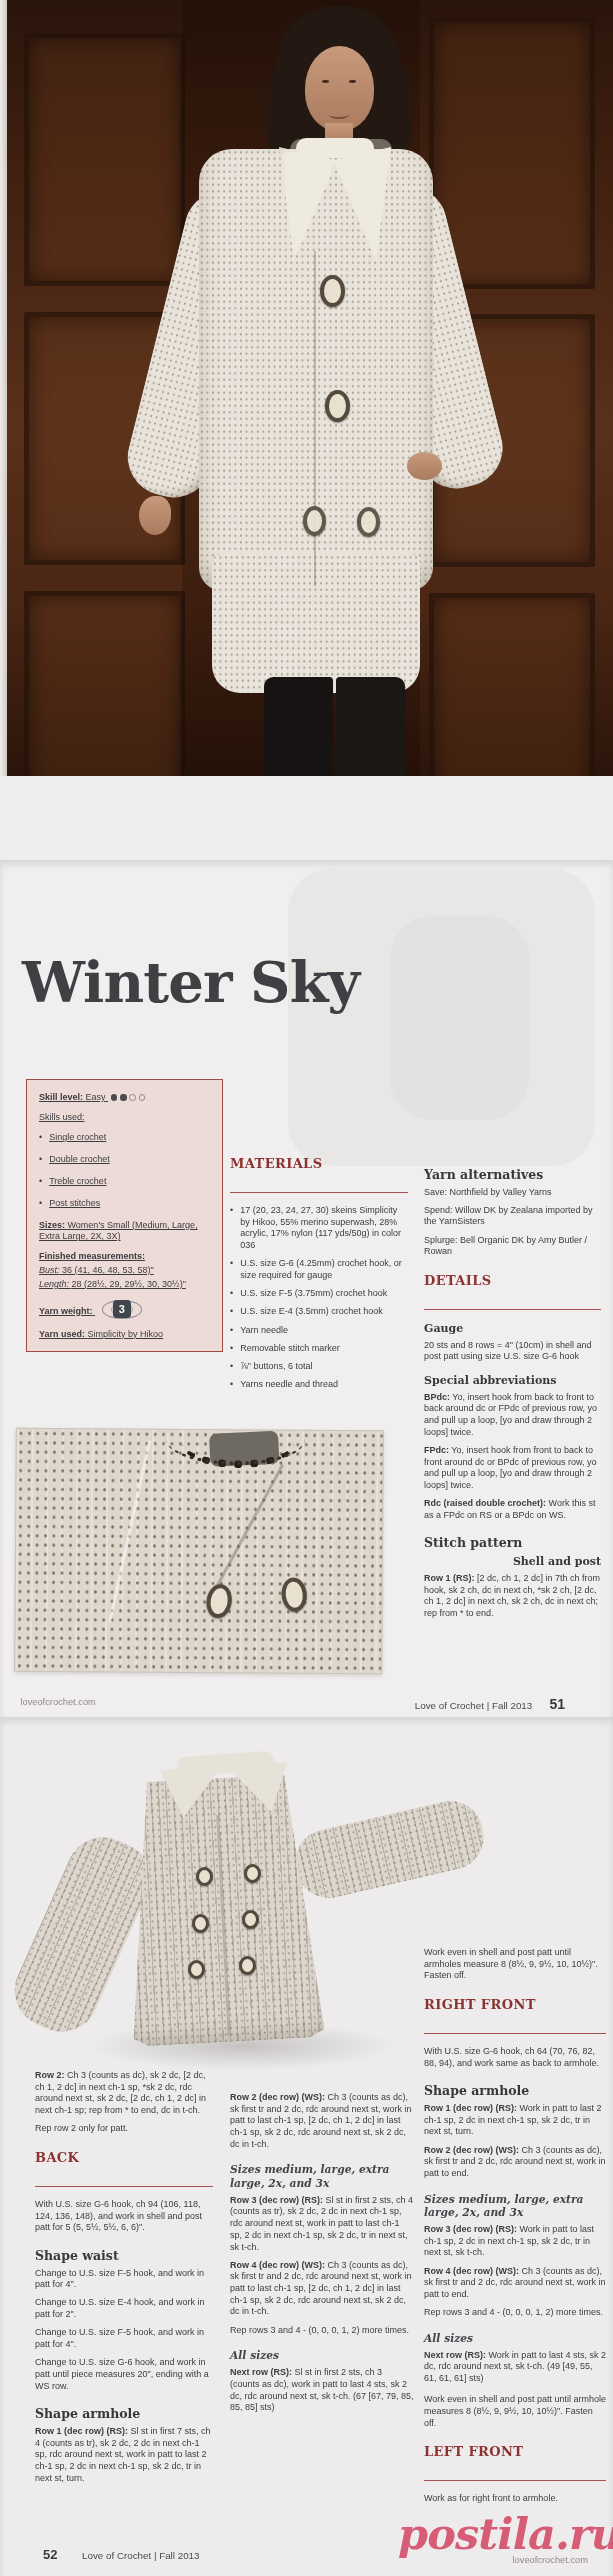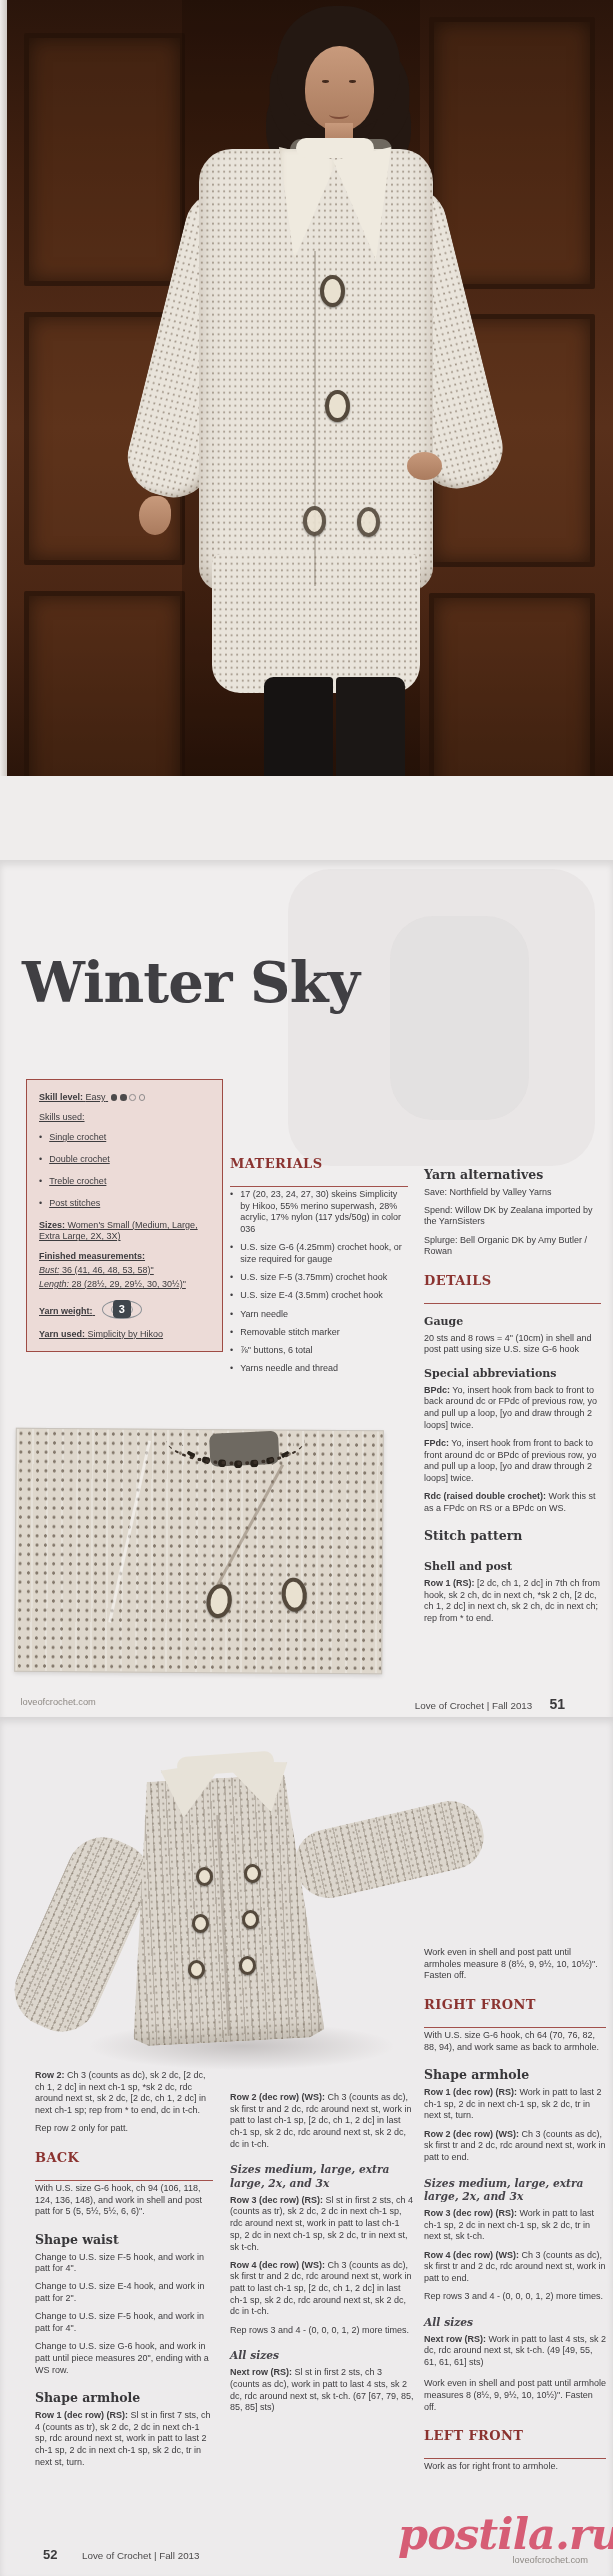--- a/index.html
+++ b/index.html
@@ -6,21 +6,21 @@
   #stage{position:relative;width:613px;height:2576px;margin:0 auto;background:#efedec;overflow:hidden;
          font-family:"Liberation Sans",sans-serif;}
   .page{position:absolute;left:0;width:613px;overflow:hidden;}
   .abs{position:absolute;}
 
   
   .p{font:9px/1.3 "Liberation Sans",sans-serif;color:#3d3c3f;margin:0 0 6.5px;}
   .lead{font-weight:bold;}
   .ilead{font-style:italic;}
   .mhead{font-family:"DejaVu Serif",serif;font-weight:bold;color:#8b3330;font-size:13px;letter-spacing:0.4px;
-         border-bottom:0.9px solid #a2514c;padding-bottom:15px;margin:15px 0 2px;}
+         border-bottom:0.9px solid #a2514c;padding-bottom:21px;margin:15px 0 12px;}
   .shead{font-family:"DejaVu Serif",serif;font-weight:bold;color:#38373a;font-size:12.5px;margin:14px 0 4.6px;}
   .shead2{font-family:"DejaVu Serif",serif;font-weight:bold;color:#38373a;font-size:11px;margin:11px 0 4.6px;}
   .ihead{font-family:"DejaVu Serif",serif;font-weight:bold;font-style:italic;color:#46444a;font-size:10.7px;margin:13px 0 4.6px;line-height:1.25;}
   .bullet{padding-left:10.2px;position:relative;}
   .bullet::before{content:"\2022";position:absolute;left:0;top:0;color:#3d3c3f;}
 
   
   #page50{top:0;height:776px;background:linear-gradient(180deg,#2a150b 0%,#402010 22%,#59301b 55%,#4a2614 78%,#2b150a 100%);}
   .panel{position:absolute;border:5.6px solid rgba(18,8,3,.55);background:rgba(104,56,30,.35);
          box-shadow:inset 0 0 20.4px rgba(0,0,0,.5);border-radius:1.9px;}
@@ -193,21 +193,21 @@
       <div class="mhead">DETAILS</div>
       <div class="shead2">Gauge</div>
       <div class="p">20 sts and 8 rows = 4" (10cm) in shell and post patt using size U.S. size G-6 hook</div>
 
       <div class="shead2">Special abbreviations</div>
       <div class="p"><span class="lead">BPdc:</span> <span>Yo, insert hook from back to front to back around dc or FPdc of previous row, yo and pull up a loop, [yo and draw through 2 loops] twice.</span></div>
       <div class="p"><span class="lead">FPdc:</span> <span>Yo, insert hook from front to back to front around dc or BPdc of previous row, yo and pull up a loop, [yo and draw through 2 loops] twice.</span></div>
       <div class="p"><span class="lead">Rdc (raised double crochet):</span> <span>Work this st as a FPdc on RS or a BPdc on WS.</span></div>
 
       <div class="shead">Stitch pattern</div>
-      <div class="shead2" style="margin-top:17px;">Shell and post</div>
+      <div class="shead2" style="margin-top:5px;text-align:right;">Shell and post</div>
       <div class="p"><span class="lead">Row 1 (RS):</span> <span>[2 dc, ch 1, 2 dc] in 7th ch from hook, sk 2 ch, dc in next ch, *sk 2 ch, [2 dc, ch 1, 2 dc] in next ch, sk 2 ch, dc in next ch; rep from * to end.</span></div>
     </div>
 
     <div class="photo51 fabric-close">
       <div class="abs" style="left:193px;top:1.9px;width:69px;height:33px;background:#6e6961;border-radius:7.4px;transform:rotate(-3deg);"></div>
       <div class="abs" style="left:165px;top:-13px;width:112px;height:43px;border-bottom:8.4px dotted #262019;border-radius:50%;"></div>
       <div class="abs" style="left:149px;top:-16.7px;width:139px;height:48px;border-bottom:4.6px dotted #3a3028;border-radius:50%;"></div>
       <div class="abs" style="left:232px;top:26px;width:2.8px;height:139px;background:rgba(110,92,74,.4);transform:rotate(28deg);"></div>
       <div class="abs" style="left:112px;top:9.3px;width:2.8px;height:186px;background:rgba(255,255,255,.5);transform:rotate(12deg);"></div>
       <div class="abs btn-ring" style="left:191px;top:154px;width:16.7px;height:26px;transform:rotate(8deg);"></div>

